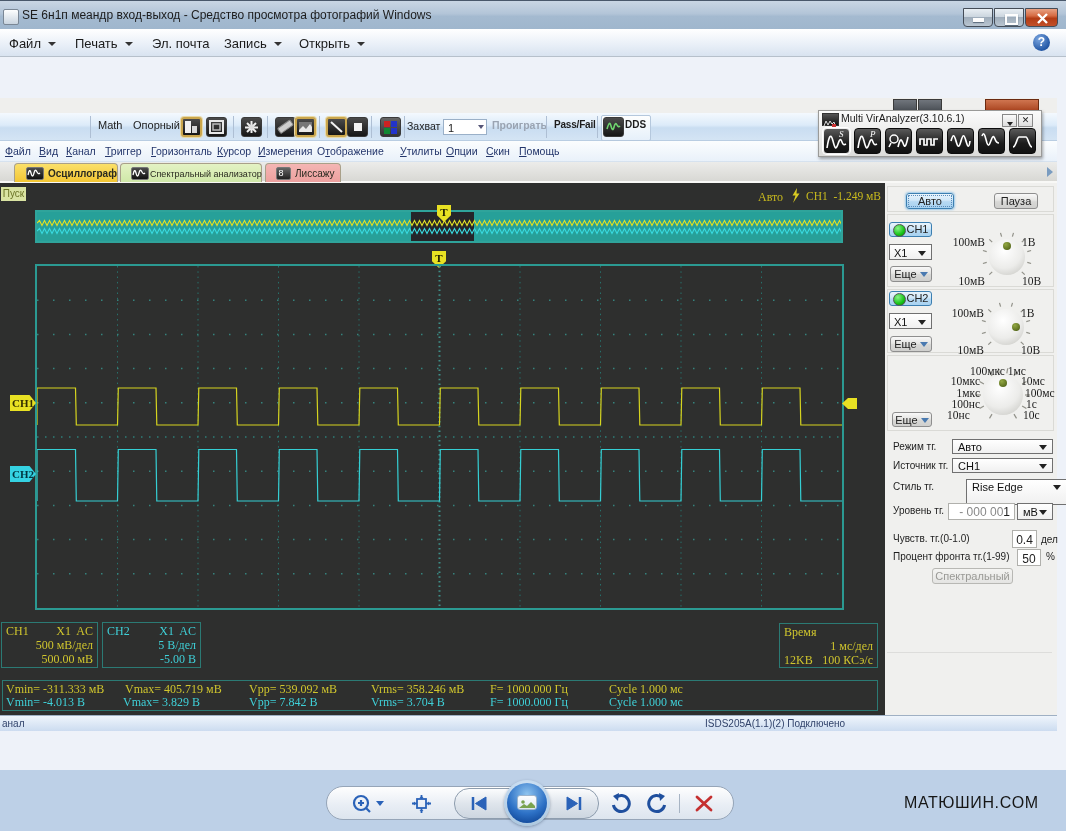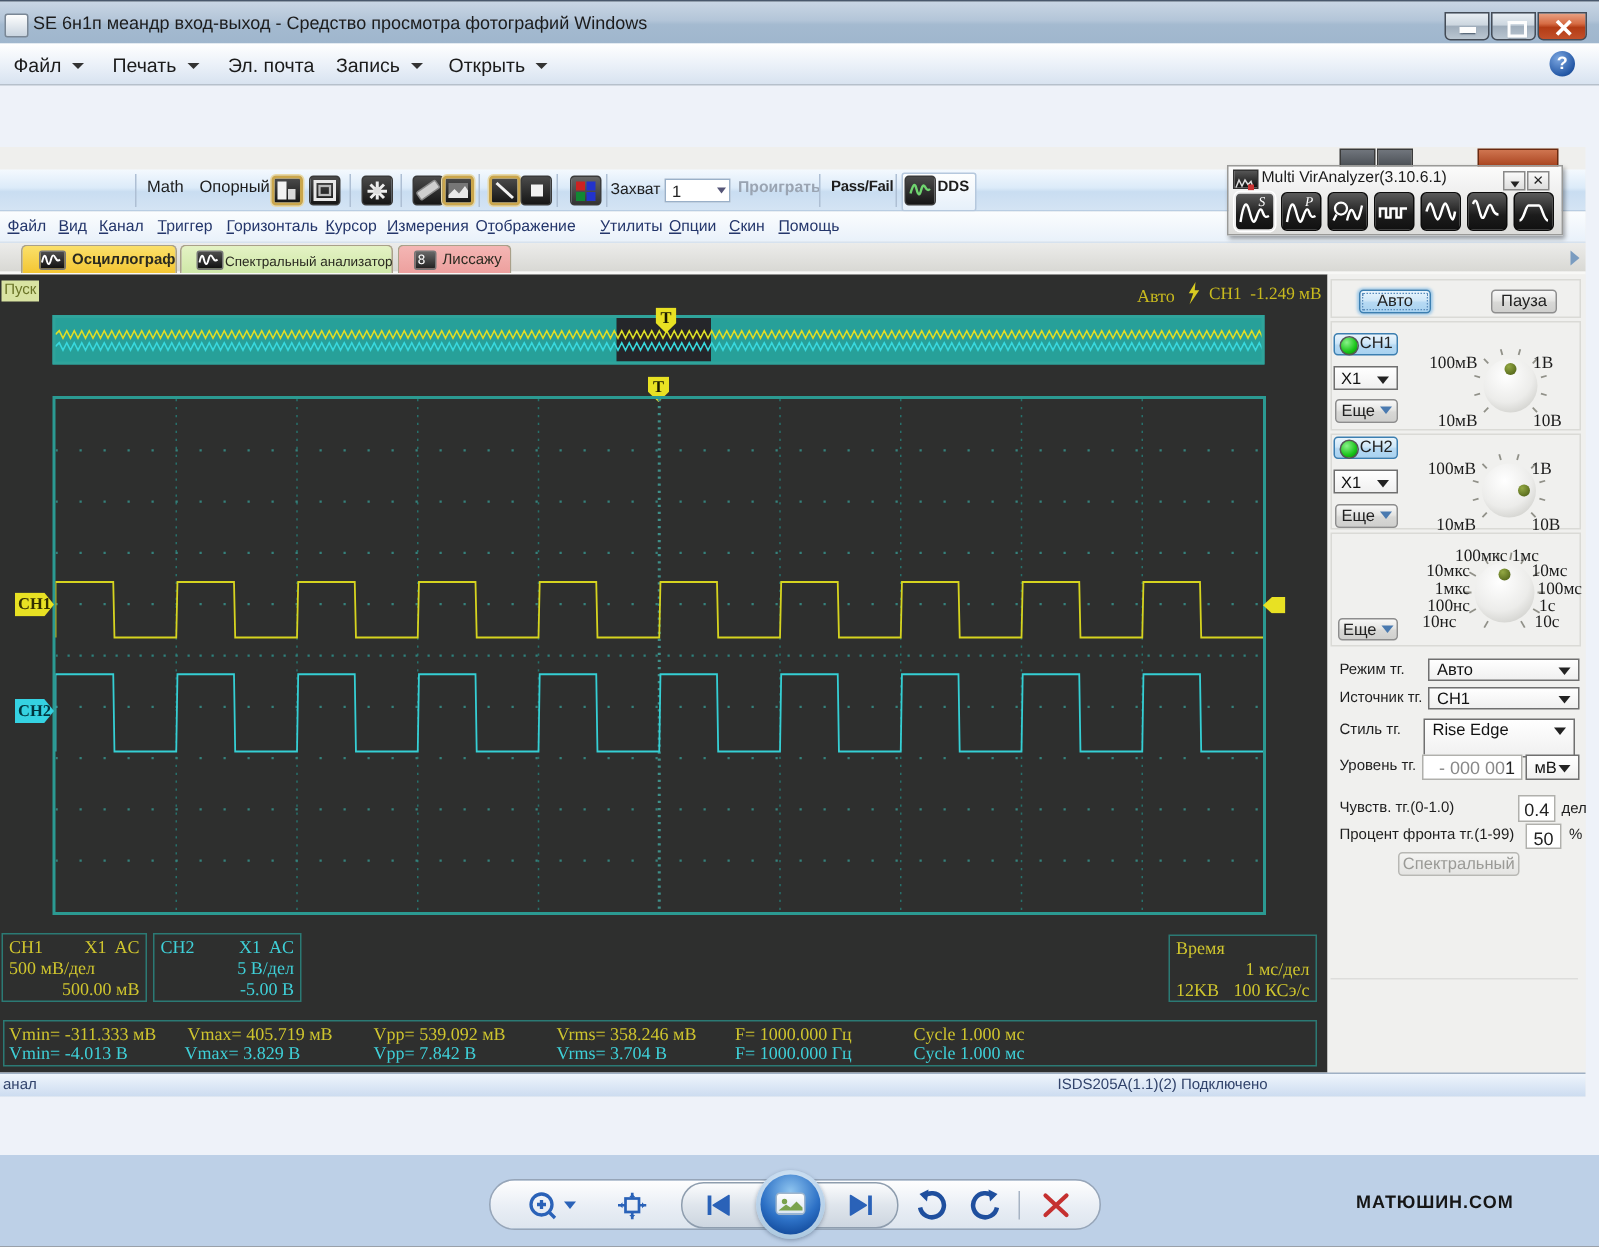--- a/index.html
+++ b/index.html
@@ -67,21 +67,21 @@
 .plab{position:absolute;font-size:10px;color:#1e1e1e;white-space:nowrap}
 .numbox{position:absolute;box-sizing:border-box;border:1px solid #b0b0ac;background:#fff;font-size:12px;color:#222;text-align:center}
 
 #fpanel{left:818px;top:12px;width:224px;height:47px;background:linear-gradient(#fbfbfb,#dcdcda);border:1px solid #9a9a98;box-shadow:1px 2px 3px rgba(0,0,0,.35);box-sizing:border-box}
 #fpanel .ft{position:absolute;left:22px;top:1px;font-size:10.5px;color:#1a1a1a}
 .fbtn{position:absolute;top:17px;width:27px;height:26px;border-radius:4px;background:linear-gradient(#5a5a5a,#1c1c1c 60%,#111);border:1px solid #0c0c0c;box-sizing:border-box}
 
 #botband{left:0;top:770px;width:1066px;height:61px;background:#bdd0e7}
 #pillbar{left:326px;top:786px;width:408px;height:34px;border-radius:17px;border:1px solid #96a5b8;
  background:linear-gradient(#fefefe,#e9eef5 55%,#dde5ee);box-sizing:border-box}
-#matushin{left:904px;top:794px;width:150px;font-size:12px;font-weight:bold;color:#161616;letter-spacing:.6px}
+#matushin{left:904px;top:794px;width:150px;font-size:16px;font-weight:normal;color:#161616;letter-spacing:.6px}
 </style></head>
 <body>
 
 <div class="abs" id="titlebar"></div>
 <div class="abs" id="title-ico"></div>
 <div class="abs" id="title-txt">SE 6н1п меандр вход-выход - Средство просмотра фотографий Windows</div>
 <div class="abs capbtn" id="btn-min">
     <div style="position:absolute;left:9px;top:9px;width:11px;height:4px;background:#fdfdfd;box-shadow:0 1px 1px #5a6a7a"></div>
   </div>
 <div class="abs capbtn" id="btn-max">
@@ -233,21 +233,21 @@
    </svg>
   </div>
   <div class="abs chmark" style="left:10px;top:212px;background:#e8e123;color:#332f00;font-weight:bold;height:16px;line-height:16px">CH1</div>
   <div class="abs chmark" style="left:10px;top:283px;background:#35d2e2;color:#00353f;font-weight:bold;height:16px;line-height:16px">CH2</div>
   <div class="abs" id="rmark"></div>
   <div class="abs infobox" style="left:1px;top:439px;width:97px;height:46px">
    <div>
           <span class="ytx" style="float:left">CH1</span>
           <span class="ytx" style="float:right">X1&nbsp; AC</span>
         </div>
-   <div class="ytx" style="clear:both;">500 мВ/дел</div>
+   <div class="ytx" style="clear:both;text-align:right">500 мВ/дел</div>
    <div class="ytx" style="text-align:right">500.00 мВ</div>
   </div>
   <div class="abs infobox" style="left:102px;top:439px;width:99px;height:46px">
    <div>
           <span class="ctx" style="float:left">CH2</span>
           <span class="ctx" style="float:right">X1&nbsp; AC</span>
         </div>
    <div class="ctx" style="clear:both;text-align:right">5 В/дел</div>
    <div class="ctx" style="text-align:right">-5.00 В</div>
   </div>
@@ -339,32 +339,32 @@
   <div class="klab" style="left:59px;top:161px;width:40px;text-align:right">10мВ</div>
   <div class="klab" style="left:136px;top:161px">10В</div>
 
   <div class="klab" style="left:85px;top:182px">100мкс 1мс</div>
   <div class="klab" style="left:55px;top:192px;width:40px;text-align:right">10мкс</div>
   <div class="klab" style="left:136px;top:192px">10мс</div>
   <div class="klab" style="left:55px;top:204px;width:40px;text-align:right">1мкс</div>
   <div class="klab" style="left:140px;top:204px">100мс</div>
   <div class="klab" style="left:55px;top:215px;width:40px;text-align:right">100нс</div>
   <div class="klab" style="left:141px;top:215px">1с</div>
-  <div class="klab" style="left:46px;top:226px;width:40px;text-align:right">10нс</div>
+  <div class="klab" style="left:62px;top:226px;width:40px;text-align:left">10нс</div>
   <div class="klab" style="left:138px;top:226px">10с</div>
   <div class="knob" style="left:98px;top:192px;width:40px;height:40px"></div>
   <div class="kdot" style="left:114px;top:196px"></div>
   <div class="btn" style="left:7px;top:229px;width:40px;height:15px;line-height:14px">Еще <span style="display:inline-block;width:0;height:0;border-left:4px solid transparent;border-right:4px solid transparent;border-top:5px solid #4a7ab0;vertical-align:1px"></span></div>
 
   <div class="plab" style="left:8px;top:258px">Режим тг.</div>
   <div class="combo" style="left:67px;top:256px;width:101px;height:15px;padding:1px 0 0 5px">Авто<span class="cara" style="top:5px"></span></div>
   <div class="plab" style="left:8px;top:277px">Источник тг.</div>
   <div class="combo" style="left:67px;top:275px;width:101px;height:15px;padding:1px 0 0 5px">CH1<span class="cara" style="top:5px"></span></div>
   <div class="plab" style="left:8px;top:298px">Стиль тг.</div>
-  <div class="combo" style="left:64px;top:296px;width:101px;height:26px;padding:1px 0 0 5px">Rise Edge<span class="cara" style="top:5px"></span></div>
+  <div class="combo" style="left:81px;top:296px;width:101px;height:26px;padding:1px 0 0 5px">Rise Edge<span class="cara" style="top:5px"></span></div>
   <div class="plab" style="left:8px;top:322px">Уровень тг.</div>
   <div class="numbox" style="left:63px;top:320px;width:67px;height:17px;text-align:right;padding:1px 4px 0 0;color:#888">- 000 00<span style="color:#222">1</span></div>
   <div class="combo" style="left:132px;top:320px;width:36px;height:17px;padding:2px 0 0 5px">мВ<span class="cara" style="top:6px"></span></div>
   <div class="plab" style="left:8px;top:350px">Чувств. тг.(0-1.0)</div>
   <div class="numbox" style="left:127px;top:347px;width:25px;height:18px;padding-top:2px">0.4</div>
   <div class="plab" style="left:156px;top:351px">дел</div>
   <div class="plab" style="left:8px;top:368px">Процент фронта тг.(1-99)</div>
   <div class="numbox" style="left:132px;top:366px;width:24px;height:17px;padding-top:2px">50</div>
   <div class="plab" style="left:161px;top:368px">%</div>
   <div class="btn" style="left:47px;top:385px;width:81px;height:16px;line-height:15px;color:#9a9a96;border-color:#b8b8b4;background:linear-gradient(#f4f4f2,#e4e4e2)">Спектральный</div>

